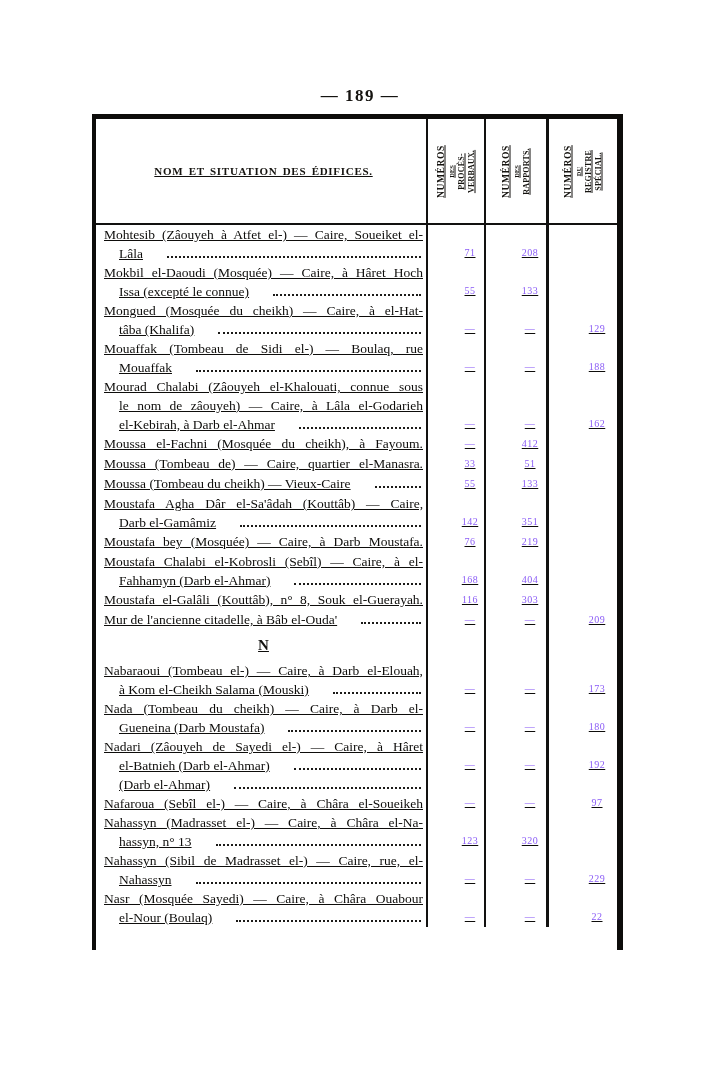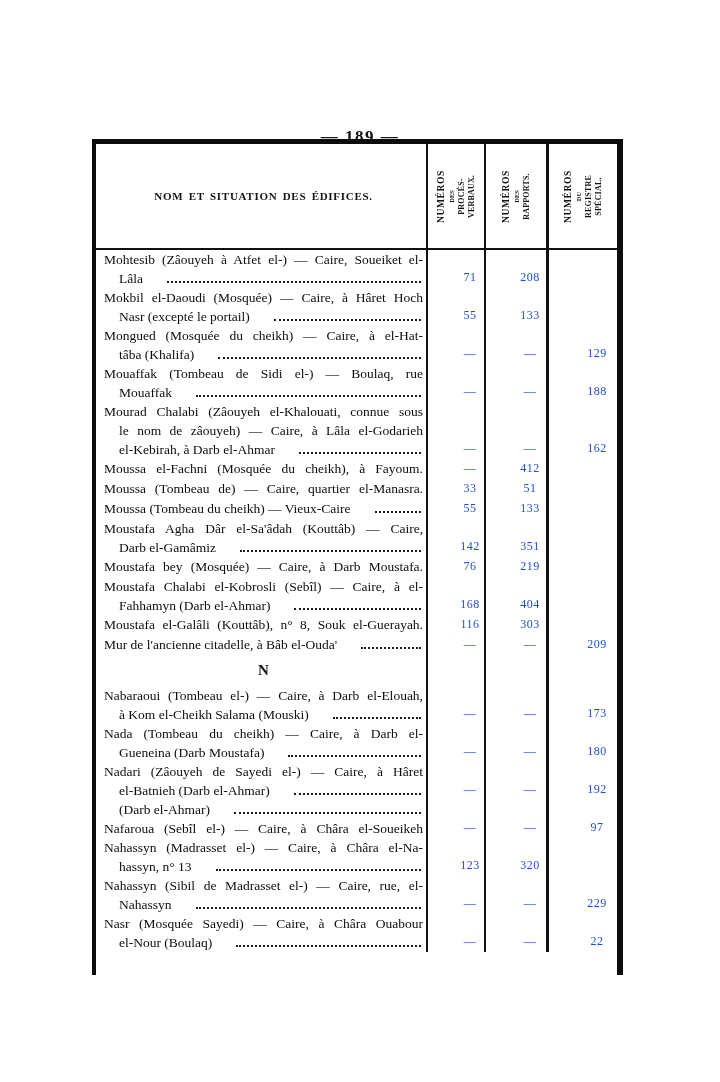--- a/index.html
+++ b/index.html
@@ -3,26 +3,27 @@
 <meta charset="utf-8">
 <style>
   html,body{margin:0;padding:0;}
   body{
     width:720px;height:1082px;position:relative;overflow:hidden;
     background:#ffffff;color:#0e0d0b;
     font-family:"Liberation Serif", serif;
   }
   .pageno{
     position:absolute;top:86px;left:0;width:720px;text-align:center;
-    font-size:17px;font-weight:bold;letter-spacing:1.5px;color:#151310;margin-top:41px;
+    font-size:17px;font-weight:bold;letter-spacing:1.5px;color:#151310;
   }
   .sheet-table{
-    position:absolute;left:92px;top:139px;width:531px;height:836px;
+    position:absolute;left:92px;top:114px;width:531px;height:836px;
     box-sizing:border-box;border:solid #0d0c0a;border-width:5px 6px 0 4px;
     background:#ffffff;
+    text-decoration:underline;
   }
   .row,.thead{display:flex;align-items:stretch;}
   .cell{box-sizing:border-box;}
   .name-cell{width:330px;padding:0 3px 0 8px;}
   .val{
     display:flex;align-items:flex-end;justify-content:center;
     border-left:2px solid #121110;padding-bottom:1px;
   }
   .c-pv{width:58px;}
   .c-rap{width:62px;}
@@ -38,21 +39,21 @@
   .rl1{font-size:9.5px;font-weight:bold;letter-spacing:0.6px;line-height:11px;}
   .rl2{font-size:6.5px;font-weight:bold;line-height:8px;margin:1px 0;}
   .rl3{font-size:8px;font-weight:bold;letter-spacing:0.2px;line-height:10px;}
   
   .tbody{}
   .line{font-size:13.5px;line-height:19px;color:#0e0d0b;}
   .line.fill{text-align:justify;text-align-last:justify;}
   .line.cont{padding-left:15px;}
   .line.lead{display:flex;align-items:baseline;gap:20px;}
   .leader{flex:1;min-width:8px;border-bottom:2px dotted #1b1a18;margin:0 2px 3px 4px;}
-  .num{font-size:12px;line-height:19px;letter-spacing:0.5px;color:#1d4ed8;margin-left:28px;}
+  .num{font-size:10px;line-height:19px;letter-spacing:0.5px;color:#8b5cf6;margin-left:28px;}
   .sec-row{height:31px;}
   .sec-cell{display:flex;align-items:center;justify-content:center;
     font-weight:bold;font-size:15px;color:#131210;}
 </style>
 </head>
 <body>
 
 <div class="pageno">— 189 —</div>
 
 <div class="sheet-table">
@@ -96,21 +97,21 @@
           <span class="num">208</span>
         </div>
         <div class="cell val c-reg">
           <span class="num"></span>
         </div>
       </div>
       <div class="row">
         <div class="cell name-cell">
           <div class="line fill">Mokbil el-Daoudi (Mosquée) — Caire, à Hâret Hoch</div>
           <div class="line cont lead">
-            <span class="txt">Nasr (excepté le portail)</span>
+            <span class="txt">Issa (excepté le connue)</span>
             <span class="leader"></span>
           </div>
         </div>
         <div class="cell val c-pv">
           <span class="num">55</span>
         </div>
         <div class="cell val c-rap">
           <span class="num">133</span>
         </div>
         <div class="cell val c-reg">

